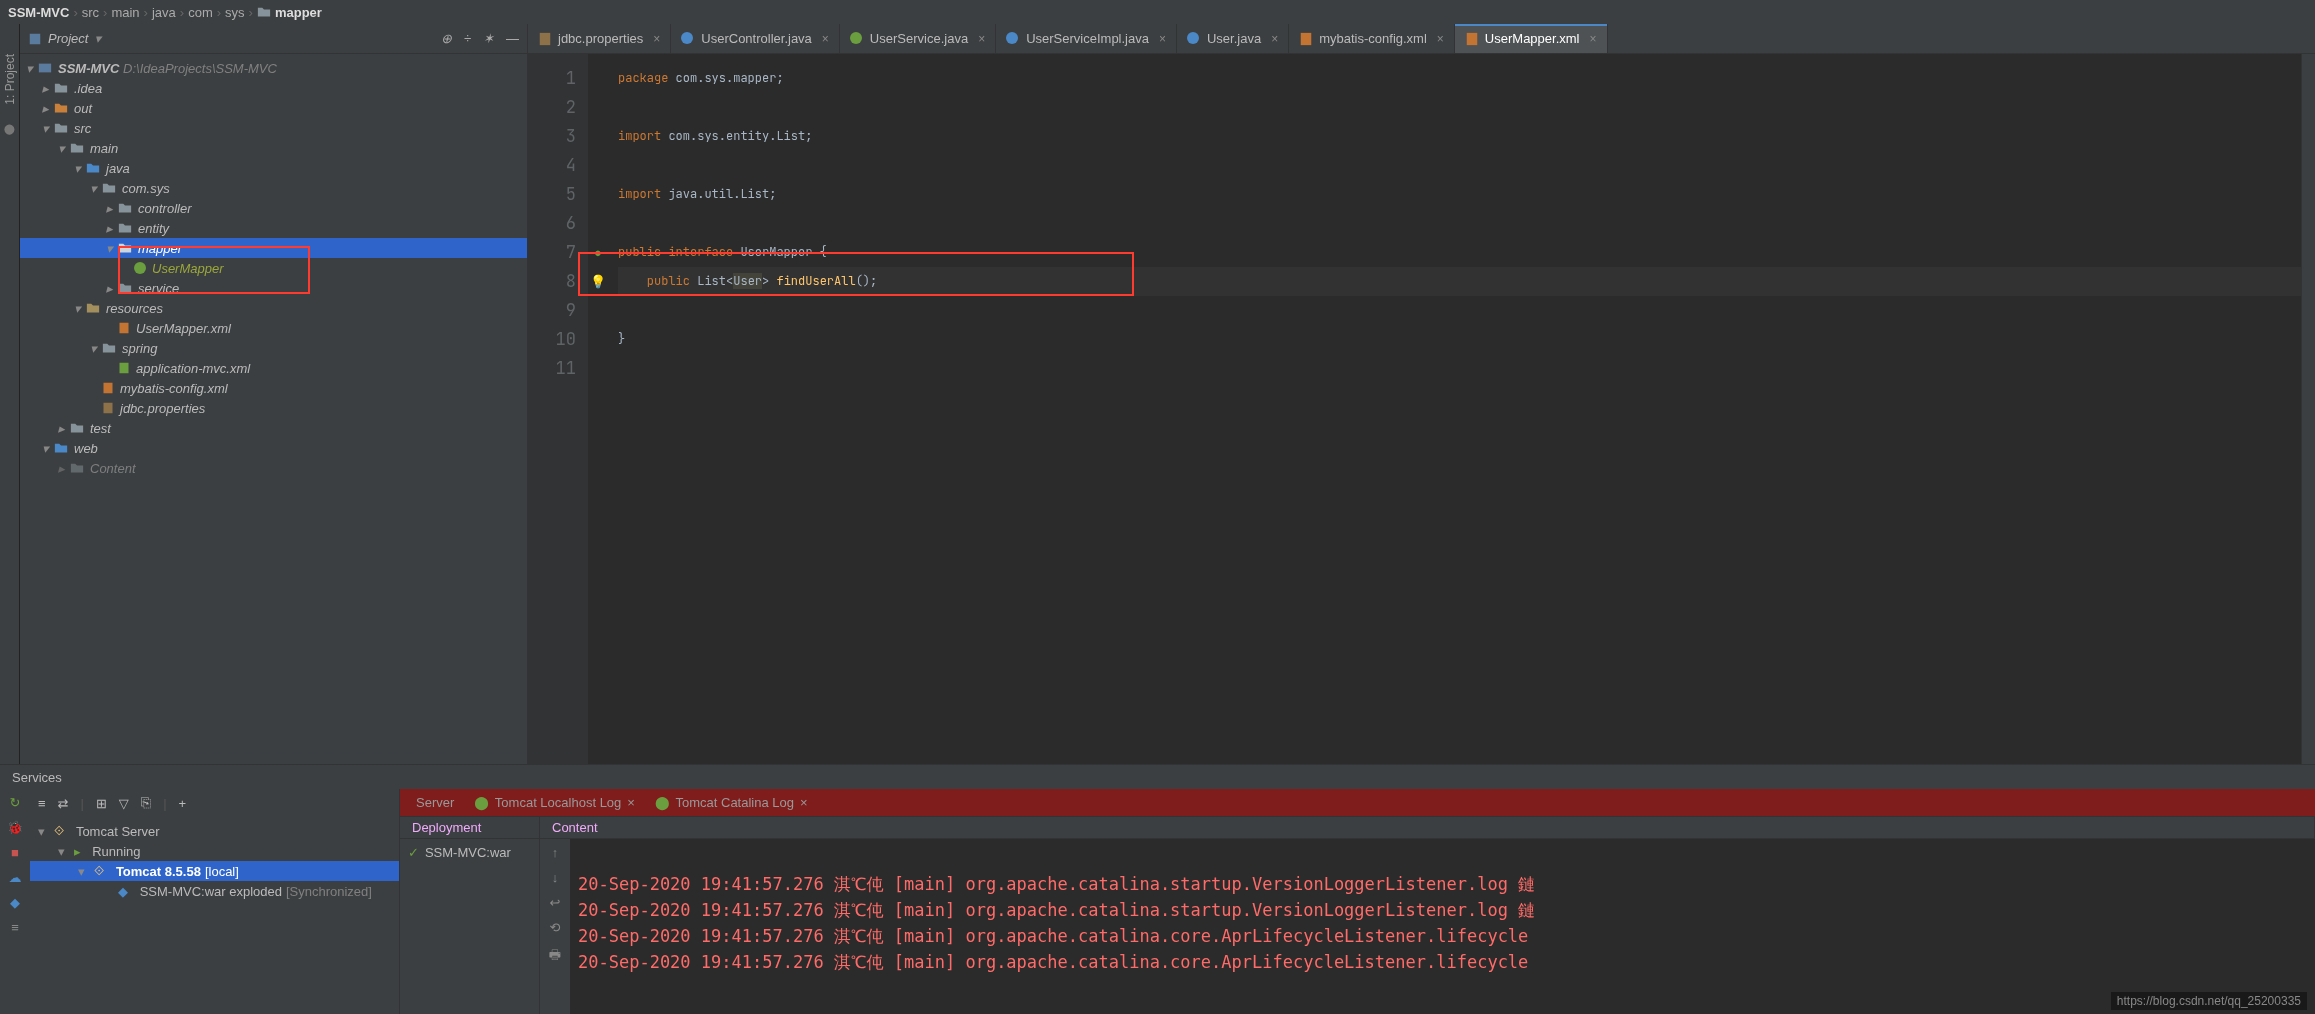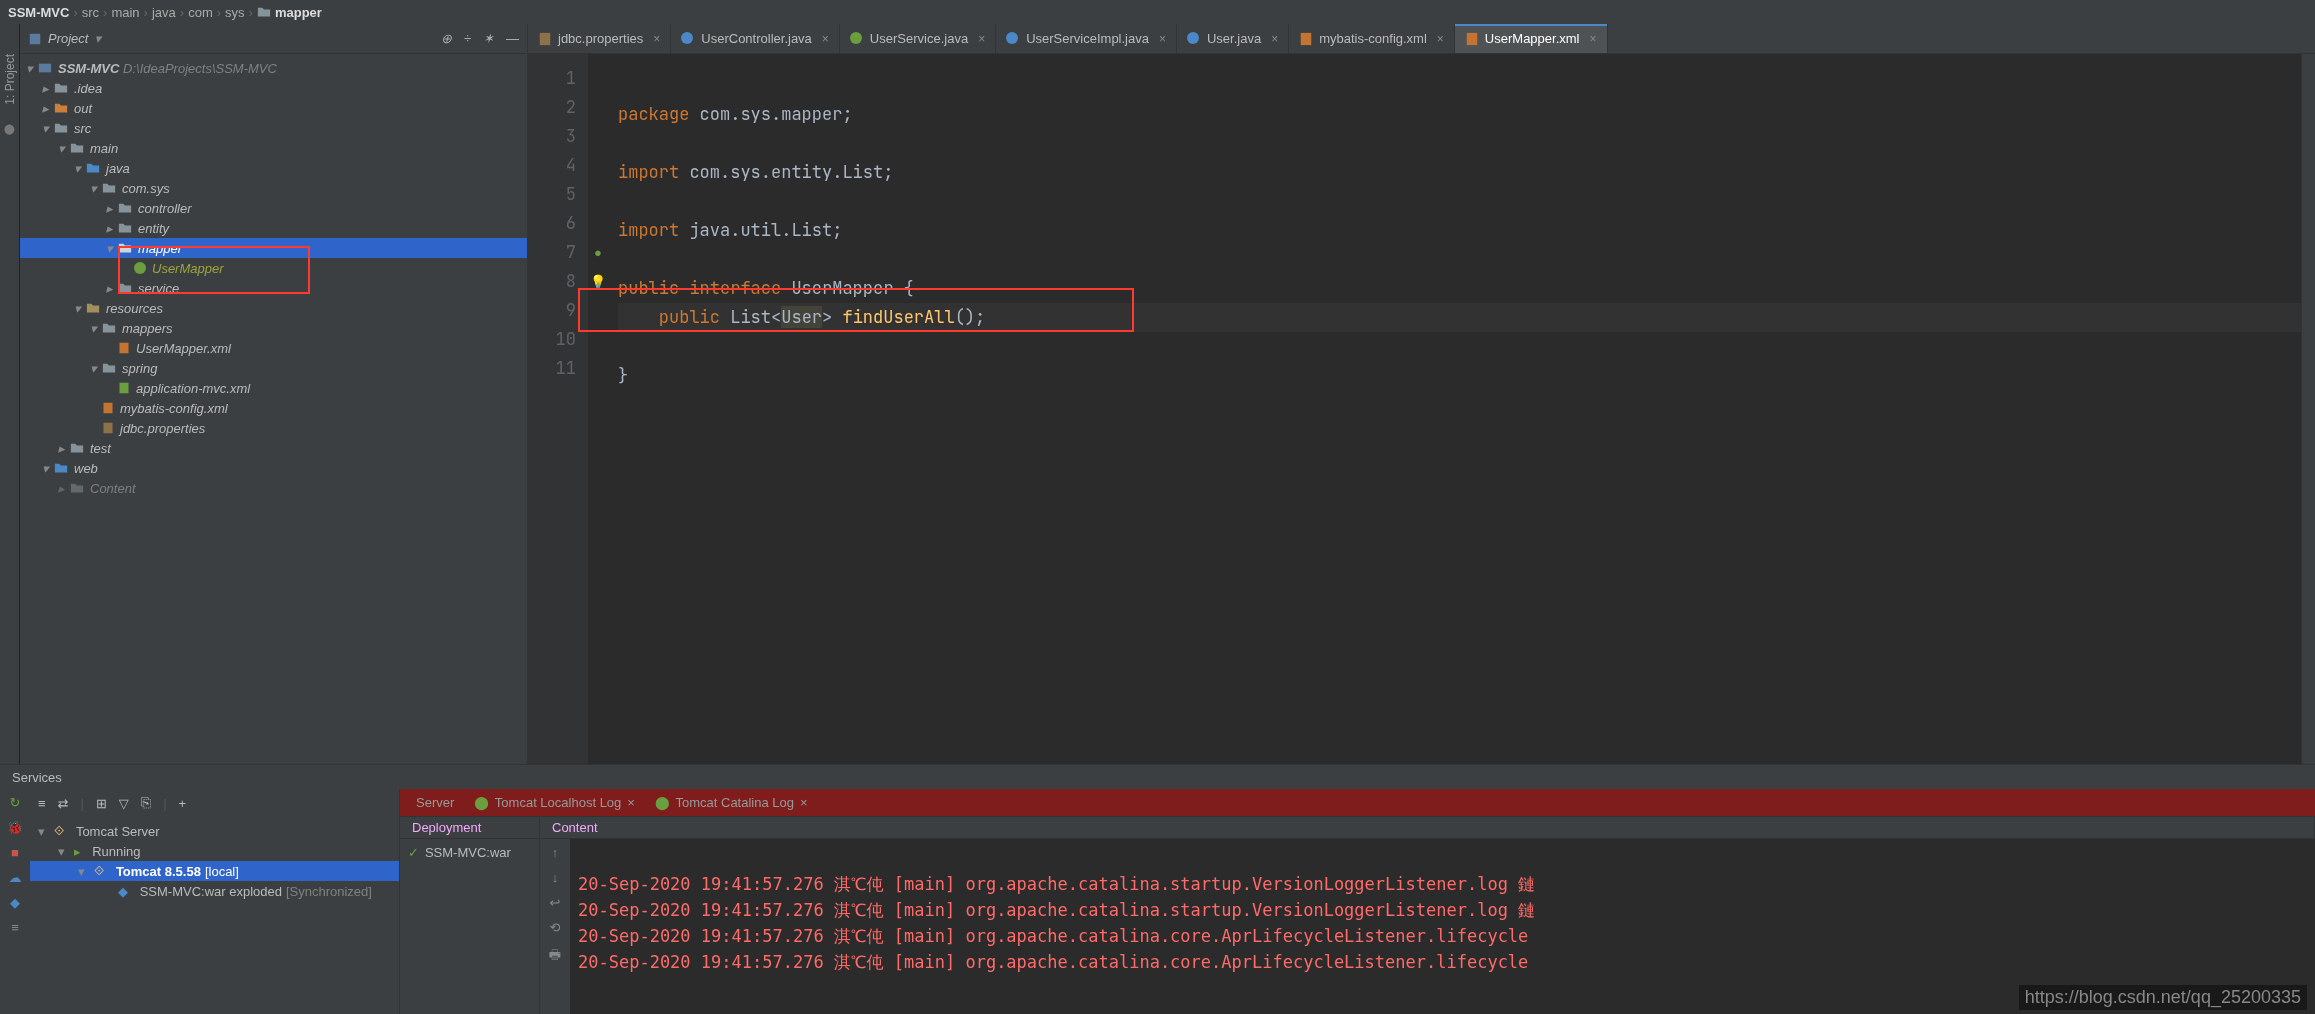--- a/index.html
+++ b/index.html
@@ -57,21 +57,21 @@
   .tab { display:flex; align-items:center; padding:0 10px; gap:6px; color:#bbb; border-right:1px solid #313335; background:#3c3f41; position:relative;}
   .tab.active { background:#4e5254; color:#fff;}
   .tab.active::after{content:""; position:absolute; left:0; right:0; top:0; height:2px; background:#4a88c7;}
   .tab .close { color:#888; font-size:12px; margin-left:4px;}
   .tab-icon { width:14px; height:14px; display:inline-block;}
   .editor-body { flex:1; display:flex; position:relative;}
   .gutter { width:60px; background:#313335; color:#606366; text-align:right; padding:10px 12px 0 0; font-family: "JetBrains Mono", Consolas, monospace; font-size:17px; line-height:29px;}
   .gutter .ln { height:29px;}
   .gutter-icons { position:absolute; left:60px; top:10px; width:20px;}
   .gutter-icons div { height:29px; display:flex; align-items:center; justify-content:center;}
-  .code { flex:1; padding:10px 0 0 30px; font-family:"JetBrains Mono", Consolas, monospace; font-size:17px; line-height:29px; position:relative;margin-top:36px;}
+  .code { flex:1; padding:10px 0 0 30px; font-family:"JetBrains Mono", Consolas, monospace; font-size:12px; line-height:29px; position:relative;}
   .code .l { height:29px; white-space:pre;}
   .kw{color:#cc7832;} .typ{color:#a9b7c6;} .fn{color:#ffc66d;} .pkg{color:#a9b7c6;}
   .hl-line { background:#323232; }
   .caret-box { background:rgba(120,120,80,0.25);}
   .right-strip { width:14px; background:#3c3f41; border-left:1px solid #313335;}
 
   .bottom-panel { height:250px; background:#3c3f41; display:flex; flex-direction:column; border-top:1px solid #313335;}
   .bp-header { height:24px; padding:0 12px; display:flex; align-items:center;}
   .bp-body { flex:1; display:flex; }
   .bp-left-icons { width:30px; background:#3c3f41; display:flex; flex-direction:column; align-items:center; gap:10px; padding-top:6px;}
@@ -81,21 +81,21 @@
   .bp-row { height:20px; display:flex; align-items:center; padding-left:8px; gap:4px;}
   .bp-row.sel { background:#2f65ca; color:#fff;}
   .bp-console { flex:1; background:#2b2b2b; display:flex; flex-direction:column; min-width:0;}
   .bp-tabs { height:28px; background:#7f1d1d; display:flex; align-items:center; gap:20px; padding:0 16px; border-bottom:1px solid #313335;}
   .bp-tabs .t{display:flex;align-items:center;gap:6px;color:#999;}
   .bp-cols { height:22px; background:#3c3f41; display:flex; border-bottom:1px solid #313335;}
   .bp-cols div{padding:3px 12px; color:#f0abfc; border-right:1px solid #313335;}
   .bp-output { flex:1; display:flex;}
   .bp-out-icons { width:30px; background:#3c3f41; display:flex; flex-direction:column; align-items:center; gap:10px; padding-top:6px;}
   .bp-out-text { flex:1; background:#2b2b2b; font-family:Consolas,monospace; font-size:17px; line-height:26px; padding:6px 8px; color:#ff6b68; overflow:hidden; white-space:pre;}
-  .watermark{position:absolute; right:8px; bottom:4px; color:#888; font-size:18px; background:rgba(0,0,0,.4); padding:2px 6px;}
+  .watermark{position:absolute; right:8px; bottom:4px; color:#888; font-size:12px; background:rgba(0,0,0,.4); padding:2px 6px;}
   .icon-circle{width:12px;height:12px;border-radius:50%;display:inline-block;}
 </style>
 </head>
 <body>
 
 <div class="top-nav">
   <span class="bold crumb">
       <span>SSM-MVC</span>
     </span>
   <span class="sep">›</span>
@@ -243,29 +243,20 @@
           <span>service</span>
         </div>
       <div class="tree-row indent3">
           <span class="chev down"></span>
           <span class="folder">
             <svg viewBox="0 0 16 16">
               <path fill="#a38f5d" d="M1 3h5l2 2h7v8H1z"></path>
             </svg>
           </span>
           <span>resources</span>
-        </div>
-      <div class="tree-row indent4">
-          <span class="chev down"></span>
-          <span class="folder">
-            <svg viewBox="0 0 16 16">
-              <path d="M1 3h5l2 2h7v8H1z"></path>
-            </svg>
-          </span>
-          <span>mappers</span>
         </div>
       <div class="tree-row indent5">
           <span class="chev none"></span>
           <span class="fileicon">
             <svg viewBox="0 0 16 16">
               <rect width="12" height="14" x="2" y="1" fill="#c47432"></rect>
             </svg>
           </span>
           <span>UserMapper.xml</span>
         </div>

